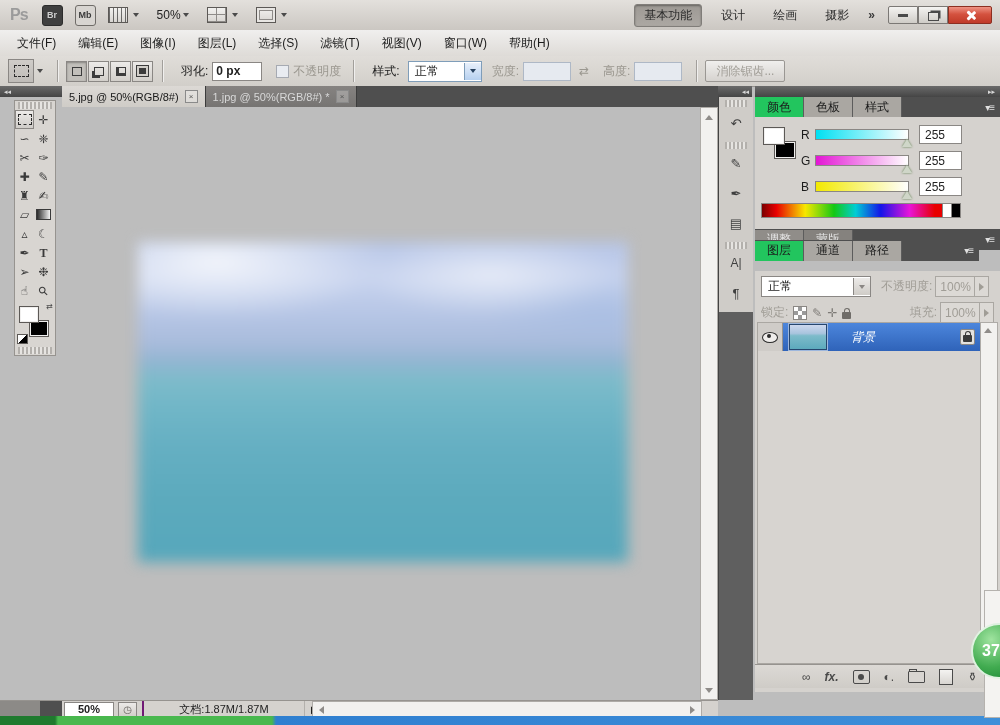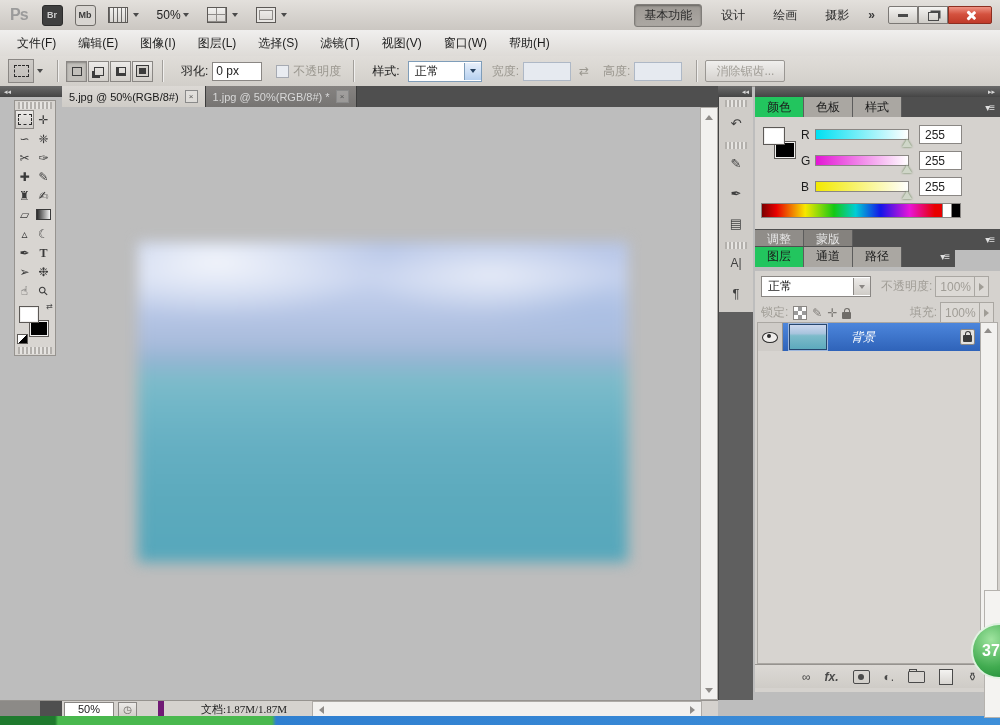--- a/index.html
+++ b/index.html
@@ -44,21 +44,21 @@
   .winbtn.minb{border-radius:2px 0 0 2px;}
   .minbar{width:10px;height:3px;background:#4a4a4a;}
   .restico{width:9px;height:7px;border:1px solid #4a4a4a;box-shadow:2px -2px 0 -0.5px #4a4a4a;margin-top:2px;}
   .xico{position:relative;width:11px;height:11px;}
   .xico::before,.xico::after{content:"";position:absolute;left:5px;top:0;width:2.5px;height:11px;background:#fff;border-radius:1px;}
   .xico::before{transform:rotate(45deg);}.xico::after{transform:rotate(-45deg);}
 
   
   .opt-label{margin:0 4px 0 10px;color:#1c1c1c;}
   .opt-label.dis{color:#9a978f;}
-  .field{height:17px;border:1px solid #8a8784;background:#fff;padding:0 3px;display:flex;align-items:center;}
+  .field{height:17px;border:1px solid #8a8784;background:#fff;padding:0 3px;display:flex;align-items:center;font-weight:bold;}
   .field.dis{background:#e6eaf0;border-color:#aeb8c6;color:#9aa2ad;}
   .vsep{width:1px;height:22px;background:#a29f9b;box-shadow:1px 0 0 #f0efee;margin:0 8px;}
   .toolpreview{width:24px;height:22px;border:1px solid #8a8784;background:linear-gradient(#cfccc8,#bfbcb8);
     display:flex;align-items:center;justify-content:center;margin-left:8px;}
   .dashbox{width:13px;height:10px;border:1px dashed #2b2b2b;}
   .modebtn{width:19px;height:19px;border:1px solid #8a8784;background:linear-gradient(#eceae8,#d2cfca);
     display:flex;align-items:center;justify-content:center;margin-right:1px;}
   .modebtn.pressed{background:#c2bfba;box-shadow:inset 0 1px 2px rgba(0,0,0,.3);}
   .modeglyph{width:8px;height:7px;border:1px solid #3c3c3c;}
   .modeglyph.b{box-shadow:-3px 3px 0 -1px #3c3c3c;}
@@ -427,21 +427,21 @@
     </div>
   </div>
 
   <div class="abs tabbar row" style="left:755px;top:229px;width:245px;height:21px;">
     <span class="ptab dim" style="background:#908d89;">调整</span>
     <span class="ptab dim">蒙版</span>
     <span style="flex:1"></span>
     <span class="pmenu" style="margin-right:6px;">▾≡</span>
   </div>
 
-  <div class="abs tabbar row" style="left:755px;top:246px;width:200px;height:21px;">
+  <div class="abs tabbar row" style="left:755px;top:240px;width:224px;height:21px;">
     <span class="ptab active">图层</span>
     <span class="ptab">通道</span>
     <span class="ptab">路径</span>
     <span style="flex:1"></span>
     <span class="pmenu" style="margin-right:6px;">▾≡</span>
   </div>
   <div class="abs panelbg" style="left:755px;top:271px;width:245px;height:421px;">
 
     <div class="row" style="position:absolute;left:6px;top:5px;width:233px;">
       <div class="xpselect" style="width:108px;border-color:#8a8784;">
@@ -508,21 +508,21 @@
       <span class="lyrico newico"></span>
       <span class="lyrico">⚱</span>
     </div>
   </div>
 
   <div class="abs statusbar row">
     <div style="width:40px;height:16px;background:#8c8a87;"></div>
     <div style="width:22px;height:16px;background:#4f4f4f;"></div>
     <span class="field" style="width:42px;height:13px;margin-left:2px;justify-content:center;">50%</span>
     <span class="modebtn" style="width:17px;height:13px;font-size:10px;color:#6f6c68;margin-left:4px;">◷</span>
-    <div class="row" style="width:160px;height:16px;justify-content:center;border-left:6px solid #701a75;border-right:1px solid #b3b0ac;margin-left:20px;font-family:Liberation Serif, serif;">
+    <div class="row" style="width:160px;height:16px;justify-content:center;border-left:2px solid #701a75;border-right:1px solid #b3b0ac;margin-left:4px;">
       <span>文档:1.87M/1.87M</span>
     </div>
     <span style="margin-left:6px;font-size:10px;color:#111;">▶</span>
     <div class="scroll" style="position:absolute;left:312px;top:0;width:388px;height:15px;">
       <span class="scrbtn" style="left:2px;top:0;width:13px;height:15px;">
           <span class="tri-lf"></span>
         </span>
       <span class="scrbtn" style="right:2px;top:0;width:13px;height:15px;">
           <span class="tri-rt"></span>
         </span>

